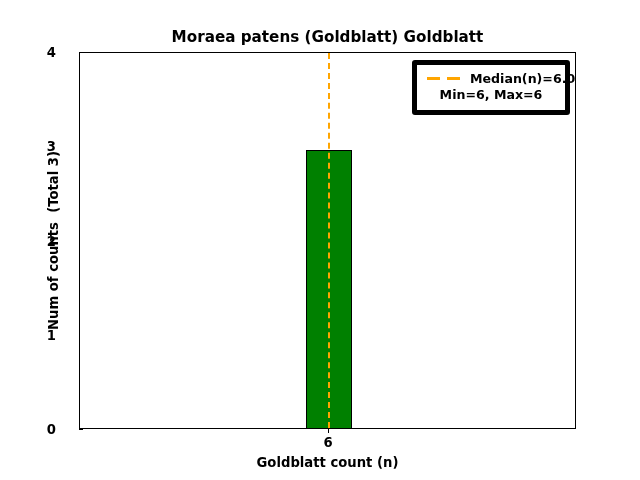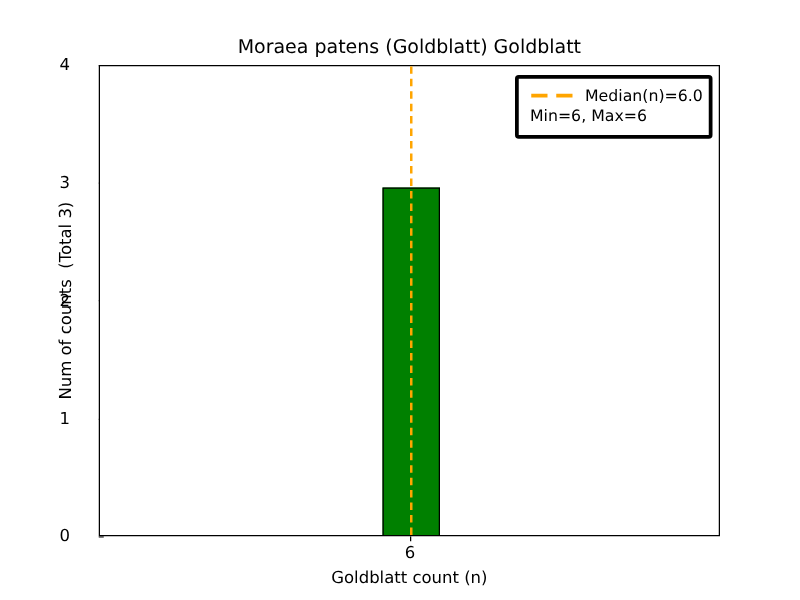--- a/index.html
+++ b/index.html
@@ -16,20 +16,21 @@
     color: #000000;
   }
 
   
   #figure {
     position: absolute;
     left: 0; top: 0;
     width: 640px;
     height: 362px;
     background: #ffffff;
+    font-weight: bold;
   }
 
   
   #chart-title {
     position: absolute;
     left: 79px;
     top: 28px;
     width: 497px;
     text-align: center;
     font-size: 15.2px;
@@ -132,21 +133,21 @@
     color: #000000;
     white-space: pre;
   }
 
   
   #legend {
     position: absolute;
     left: 412px;
     top: 60px;
     width: 158px;
-    border: 3px solid #000000;
+    border: 5px solid #000000;
     border-radius: 3px;
     background: #ffffff;
     box-sizing: border-box;
     padding: 6px 9px 7px 9px;
   }
   .legend-row {
     display: flex;
     align-items: flex-start;
     gap: 8px;
   }
@@ -169,21 +170,21 @@
 
   .legend-text {
     flex: 1 1 auto;
     text-align: right;
     font-size: 12.6px;
     line-height: 16px;
     color: #000000;
     white-space: nowrap;
   }
   .legend-text-2 {
-    text-align: left;
+    text-align: center;
     font-size: 12.6px;
     line-height: 16px;
     color: #000000;
     white-space: nowrap;
   }
 </style>
 </head>
 <body>
 
 <div id="figure">

